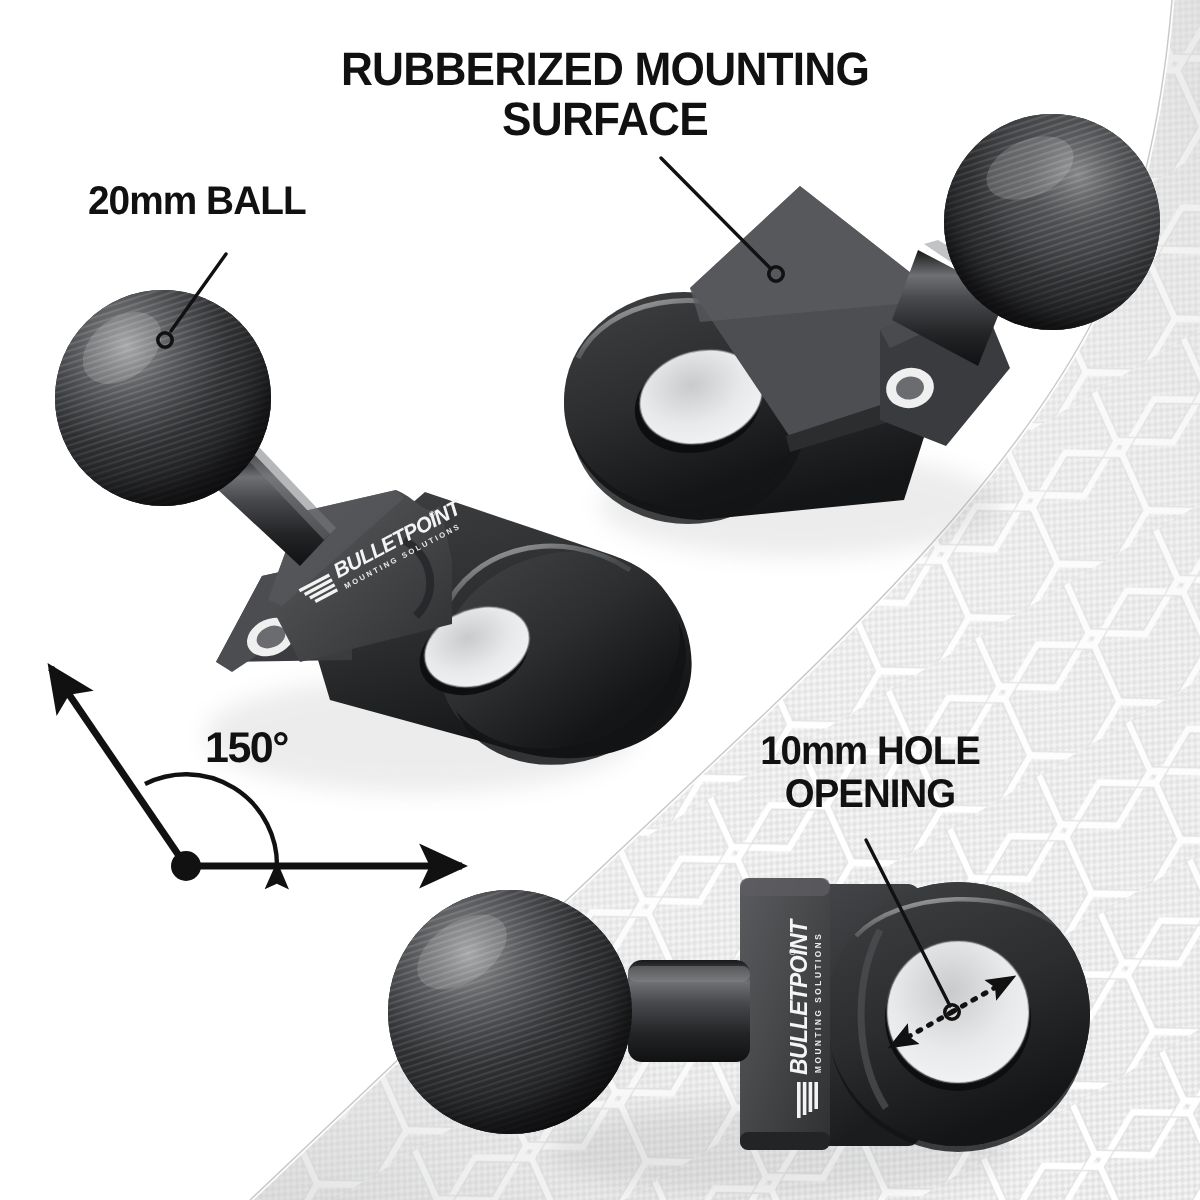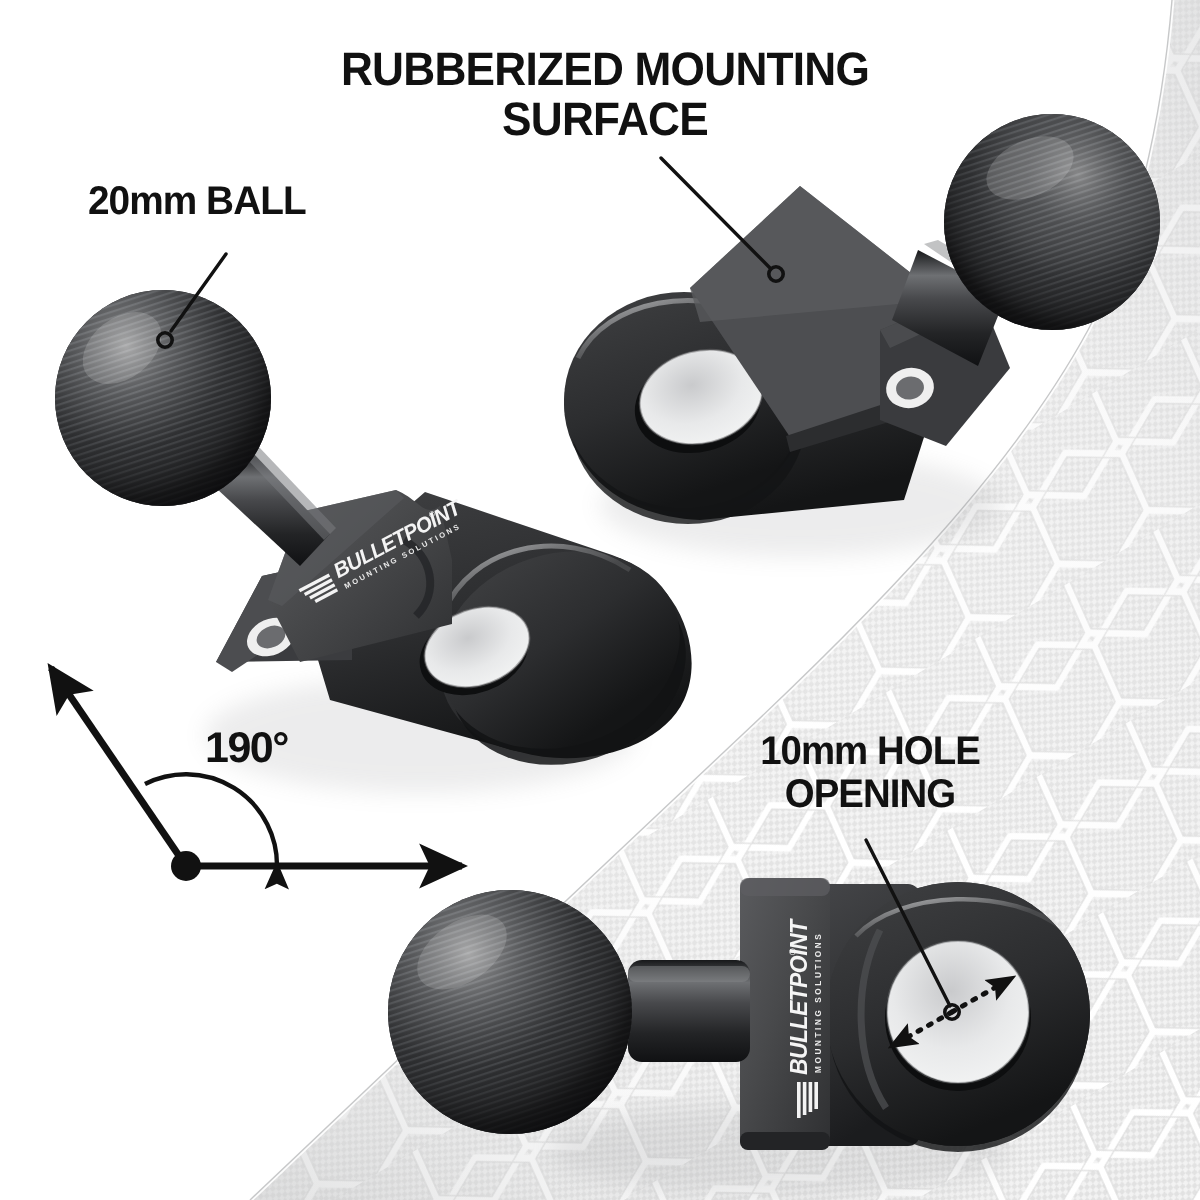--- a/index.html
+++ b/index.html
@@ -387,18 +387,18 @@
       <line x1="952" y1="1012" x2="1012" y2="978" stroke="#111111" stroke-width="5" stroke-dasharray="3 9" stroke-linecap="round" marker-end="url(#arrowDot)"></line>
       <line x1="952" y1="1012" x2="892" y2="1046" stroke="#111111" stroke-width="5" stroke-dasharray="3 9" stroke-linecap="round" marker-end="url(#arrowDot)"></line>
     </g>
   </svg>
 
   <div class="callout" id="title-text">RUBBERIZED MOUNTING
 SURFACE</div>
 
   <div class="callout" id="ball-label">20mm BALL</div>
 
-  <div class="callout" id="angle-label">190°</div>
+  <div class="callout" id="angle-label">150°</div>
 
   <div class="callout" id="hole-label">10mm HOLE
 OPENING</div>
 
 </div>
 
 </body></html>

